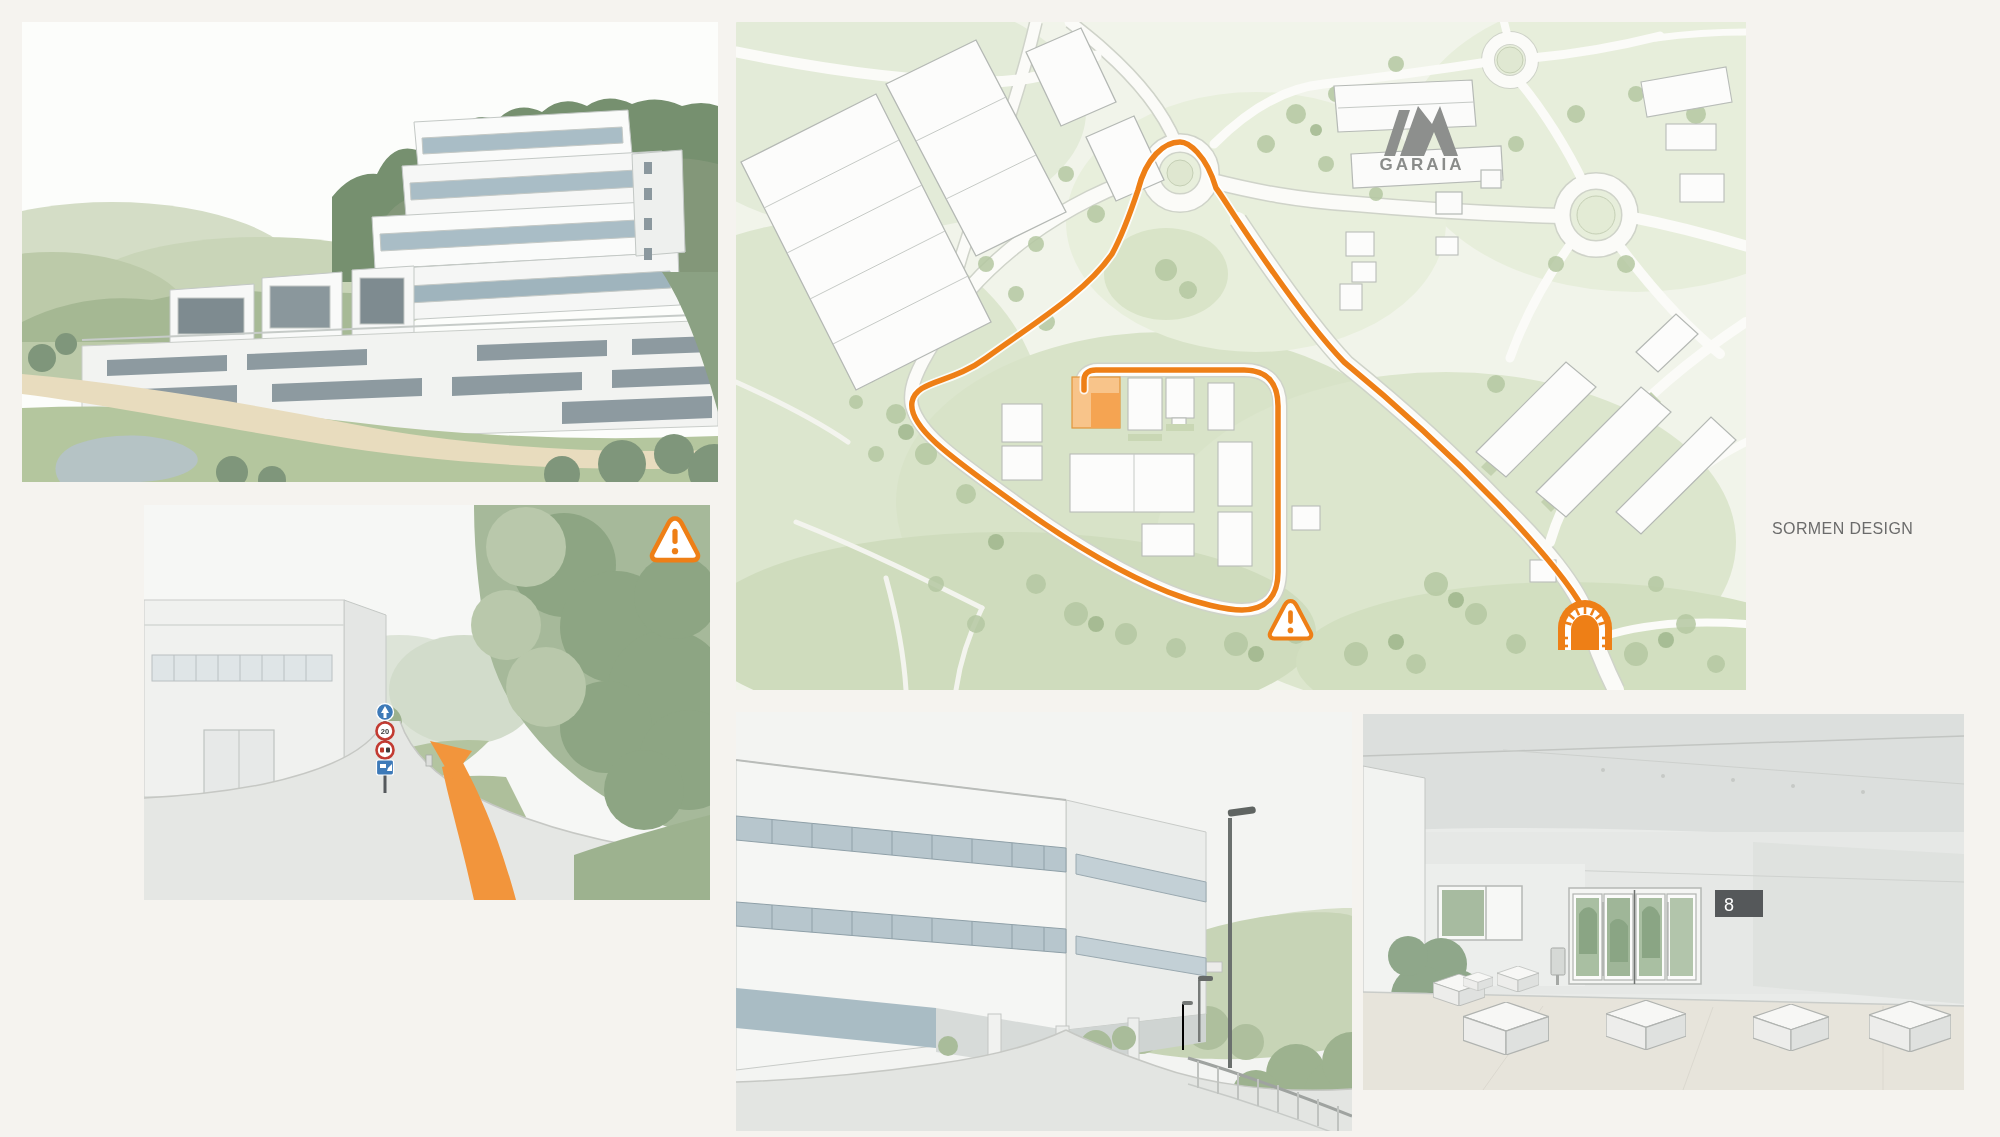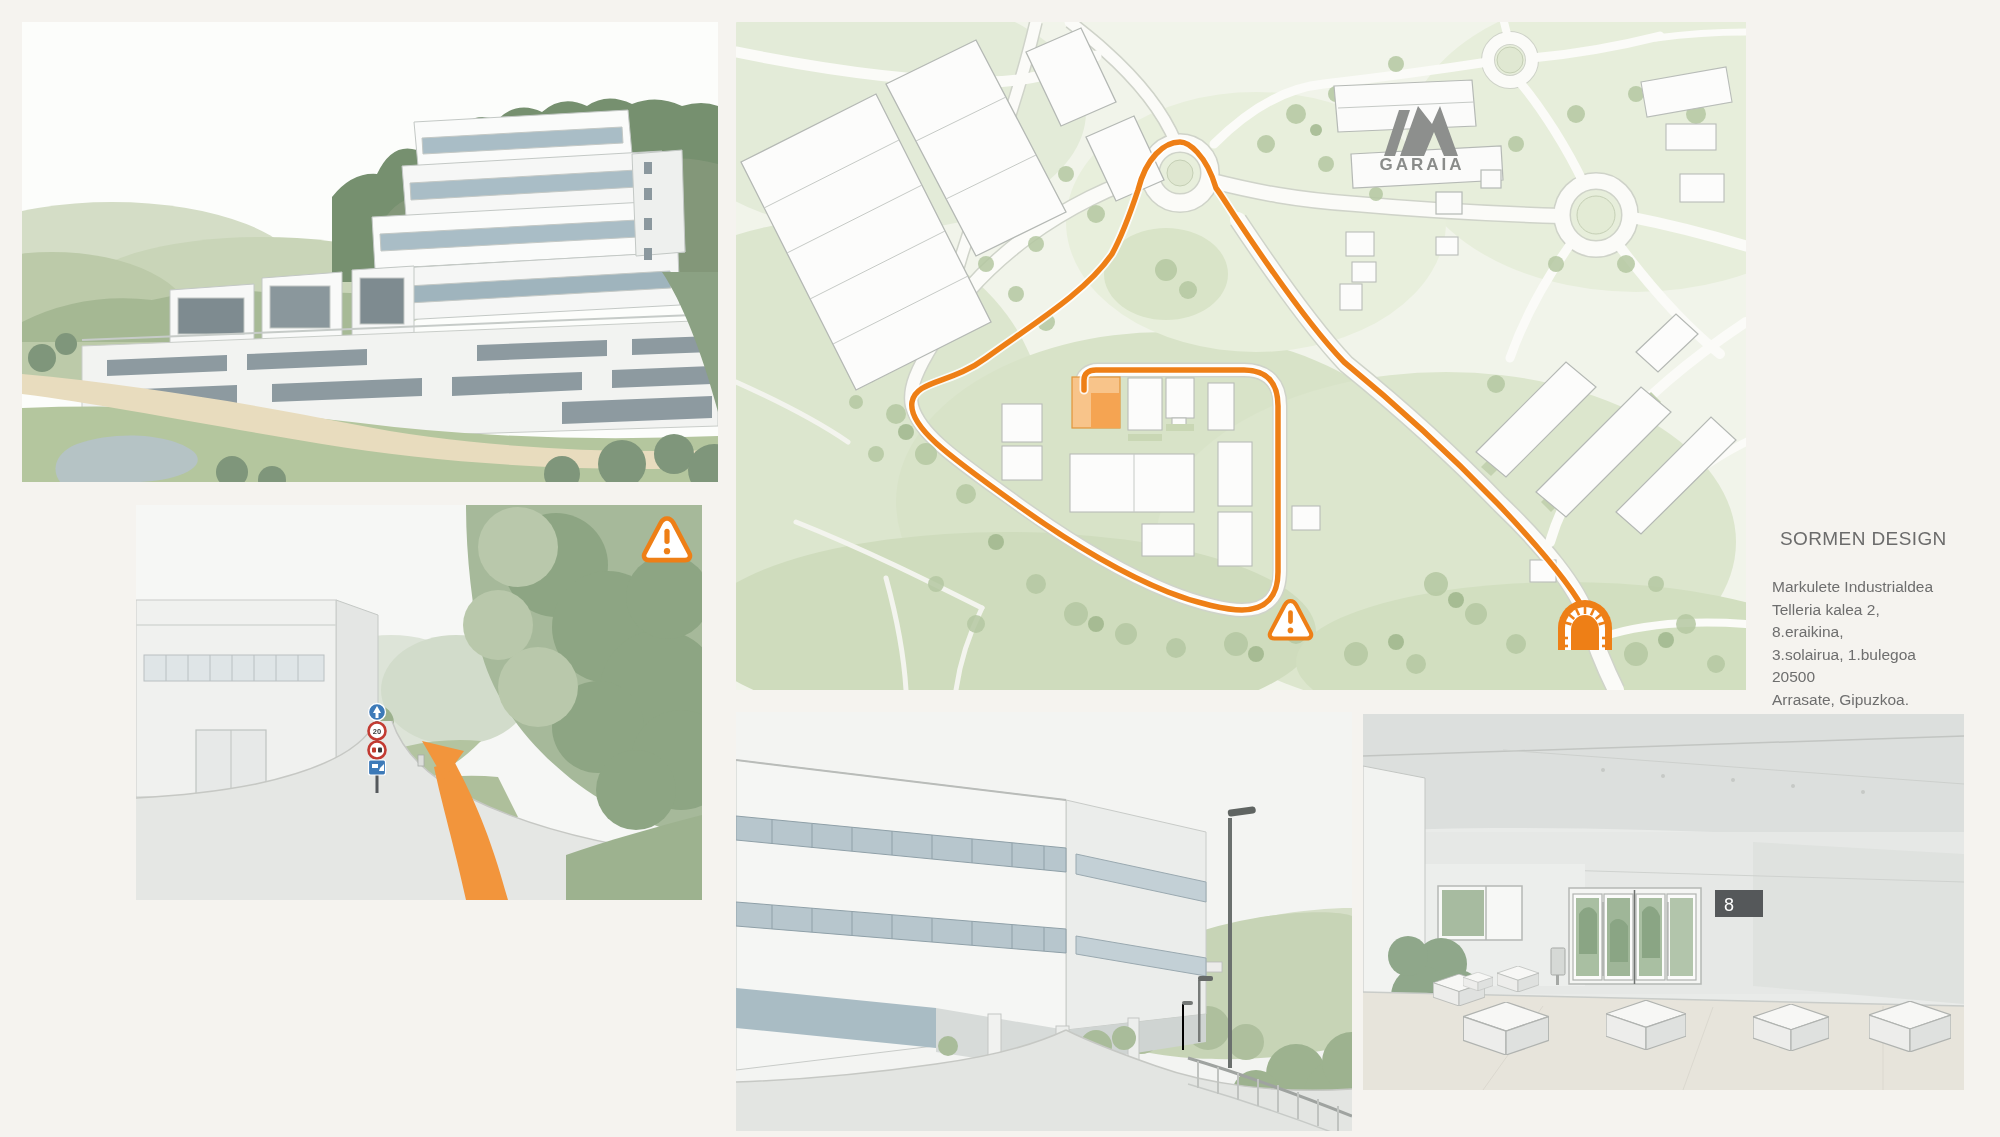--- a/index.html
+++ b/index.html
@@ -9,21 +9,21 @@
     font-family:"Liberation Sans", sans-serif;
     overflow:hidden;
   }
   .panel{position:absolute;overflow:hidden;text-align:right;}
   .panel svg{display:block;width:100%;height:100%;}
   #contact-block{
     position:absolute;left:1772px;top:520px;width:215px;
     color:#6e6e6e;
   }
   #contact-block h1{
-    margin:8px;font-size:19px;font-weight:400;letter-spacing:.4px;color:#6b6b6b;
+    margin:0;font-size:16px;font-weight:400;letter-spacing:.4px;color:#6b6b6b;
   }
   #contact-block .addr{margin-top:26px;font-size:15.5px;line-height:22.5px;}
   #contact-block .addr div{white-space:nowrap;}
 </style>
 </head>
 <body>
 
 <svg width="0" height="0" style="position:absolute" aria-hidden="true">
   <defs>
     <symbol id="warn" viewBox="0 0 48 44">
@@ -102,21 +102,21 @@
     <circle cx="540" cy="452" r="18"></circle>
         <circle cx="20" cy="336" r="14"></circle>
         <circle cx="44" cy="322" r="11"></circle>
     <circle cx="210" cy="450" r="16"></circle>
         <circle cx="250" cy="458" r="14"></circle>
   </g>
   <path d="M640 250 C660 280 680 330 696 390 L696 250 Z" fill="#8ba183"></path>
 </svg>
 </div>
 
-<div class="panel" style="left:136px;top:505px;width:566px;height:395px;">
+<div class="panel" style="left:144px;top:505px;width:566px;height:395px;">
 <svg viewBox="0 0 566 395">
   <rect width="566" height="395" fill="#f6f7f5"></rect>
 
   <ellipse cx="255" cy="195" rx="95" ry="65" fill="#dde4d8"></ellipse>
   <ellipse cx="320" cy="185" rx="75" ry="55" fill="#d2dccb"></ellipse>
 
   <path d="M330 0 L566 0 L566 335 C515 322 465 300 428 268 C392 238 360 198 346 150 C336 102 330 50 330 0 Z" fill="#a6b99a"></path>
   <g fill="#8da583">
     <circle cx="420" cy="60" r="52"></circle>
         <circle cx="472" cy="122" r="56"></circle>
@@ -592,21 +592,13 @@
     <use href="#cube" x="100" y="288" width="86" height="53"></use>
     <use href="#cube" x="243" y="286" width="80" height="50"></use>
     <use href="#cube" x="390" y="290" width="76" height="47"></use>
     <use href="#cube" x="506" y="287" width="82" height="51"></use>
   </g>
 </svg>
 </div>
 
 <div id="contact-block">
   <h1>SORMEN DESIGN</h1>
-  <div class="addr">
-    <div>Markulete Industrialdea</div>
-    <div>Telleria kalea 2,</div>
-    <div>8.eraikina,</div>
-    <div>3.solairua, 1.bulegoa</div>
-    <div>20500</div>
-    <div>Arrasate, Gipuzkoa.</div>
-  </div>
 </div>
 
 </body></html>

